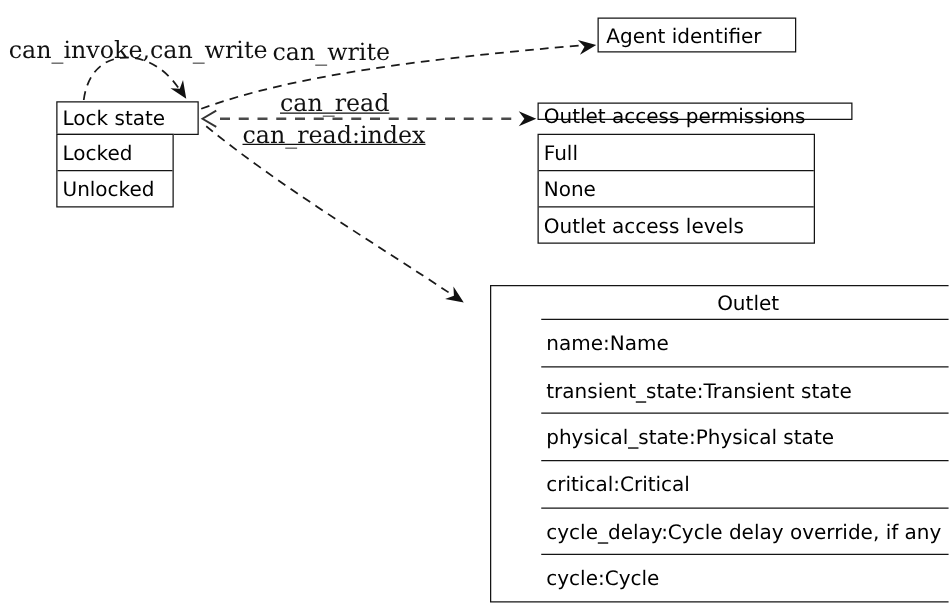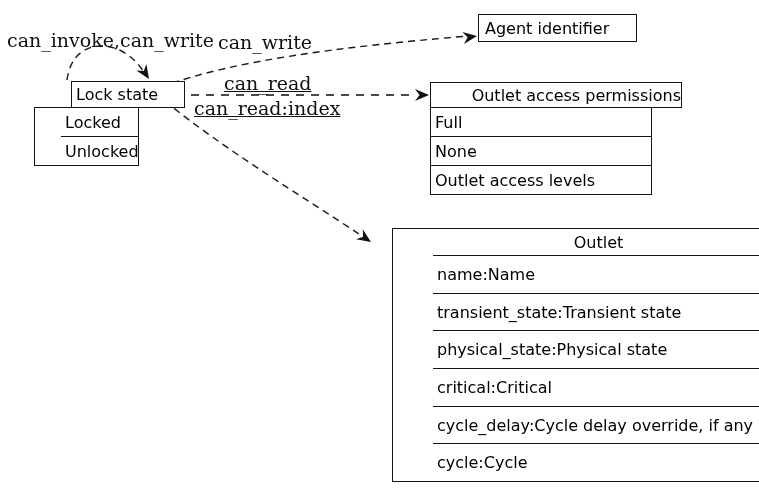--- a/index.html
+++ b/index.html
@@ -41,33 +41,33 @@
 
     <path d="M 165,101 C 222,148 305,198 362,236" fill="none" stroke="#1a1a1a" stroke-width="1.4" stroke-dasharray="7,5"></path>
     <path d="M 0,0 L -14,-6 L -9.5,0 L -14,6 Z" transform="translate(371,242) rotate(34)" fill="#111"></path>
   </svg>
 
   <div class="edge-label" style="left:7px; top:29px;">can_invoke,can_write</div>
   <div class="edge-label" style="left:218px; top:31px;">can_write</div>
   <div class="edge-label" style="left:224px; top:72px;text-decoration:underline;">can_read</div>
   <div class="edge-label" style="left:194px; top:97px;text-decoration:underline;">can_read:index</div>
 
-  <div class="box" style="left:45px; top:81px; width:114px; height:27px;margin-left:26px;">
+  <div class="box" style="left:45px; top:81px; width:114px; height:27px;">
     <div class="cell">Lock state</div>
   </div>
-  <div class="box" style="left:34px; top:107px; width:105px; height:59px;padding-left:26px;">
+  <div class="box" style="left:45px; top:107px; width:94px; height:59px;">
     <div class="cell">Locked</div>
     <div class="cell">Unlocked</div>
   </div>
 
   <div class="box" style="left:478px; top:14px; width:159px; height:28px;">
     <div class="cell" style="padding-left:6px;">Agent identifier</div>
   </div>
 
-  <div class="box" style="left:430px; top:82px; width:252px; height:26px;align-items:flex-end;">
+  <div class="box" style="left:430px; top:82px; width:252px; height:14px;">
     <div class="cell">Outlet access permissions</div>
   </div>
   <div class="box" style="left:430px; top:107px; width:222px; height:88px;">
     <div class="cell">Full</div>
     <div class="cell">None</div>
     <div class="cell">Outlet access levels</div>
   </div>
 
   <div class="box" style="left:392px; top:228px; width:373px; height:254px;padding-left:40px;">
     <div class="cell center" style="flex:0 0 26px;">Outlet</div>

